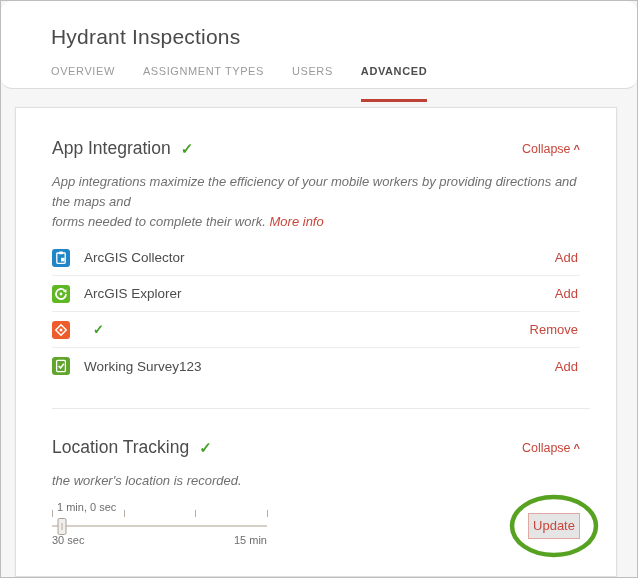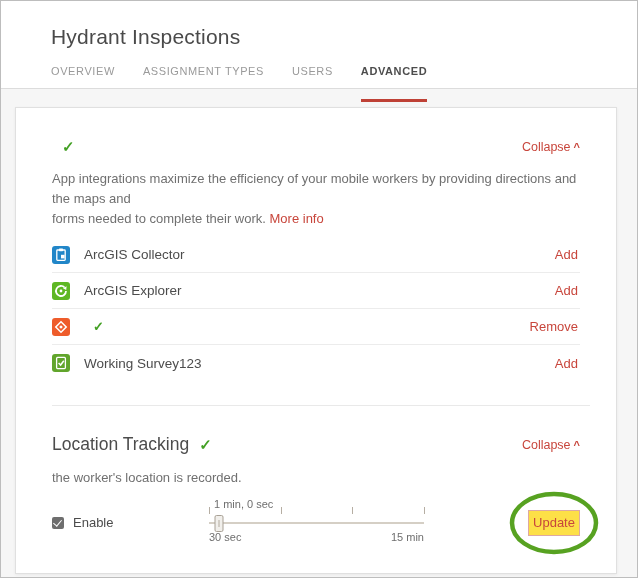--- a/index.html
+++ b/index.html
@@ -11,20 +11,21 @@
     border:1px solid #bdbdbd;
     overflow:hidden;
     position:relative;
   }
   
   .app-header {
     background:#fff;
     height:88px;
     border-bottom:1px solid #dcdcdc;
     padding:24px 0 0 50px;
+    border-radius:11px;
   }
   .page-title {
     font-size:21px;
     color:#4a4a4a;
     font-weight:500;
     letter-spacing:0.2px;
   }
   .tabs { display:flex; gap:28px; margin-top:16px; }
   .tab {
     font-size:11px;
@@ -71,20 +72,21 @@
     color:#c8463c;
     cursor:pointer;
     text-align:right;
   }
   .collapse-link .caret { font-size:11px; margin-left:3px; font-weight:bold; }
   .desc {
     font-size:13px;
     color:#707070;
     line-height:1.55;
     margin-top:13px;
+    font-style:italic;
   }
   .link-red { color:#c8463c; cursor:pointer; }
   
   .app-list { margin-top:8px; }
   .app-row {
     display:flex;
     align-items:center;
     height:36px;
     border-bottom:1px solid #ececec;
   }
@@ -194,21 +196,21 @@
   }
   
   .update-wrap {
     margin-left:auto;
     position:relative;
     width:52px;
     height:26px;
   }
   .update-button {
     width:52px; height:26px;
-    background:#fde047;
+    background:#e5e5e5;
     border:1px solid #ddA9a2;
     color:#c8463c;
     font-size:13px;
     font-family:"Liberation Sans", sans-serif;
     cursor:pointer;
     padding:0;
   }
   .annotation-ellipse {
     position:absolute;
     left:50%; top:50%;
@@ -228,20 +230,21 @@
     <div class="tab">USERS</div>
     <div class="tab active">ADVANCED</div>
   </div>
 </div>
 
 <div class="card">
 
   <div>
     <div class="section-head">
       <div class="section-title-wrap">
+        <h2 class="section-title">App Integration</h2>
         <span class="check">✓</span>
       </div>
       <span class="collapse-link"><span>Collapse</span><span class="caret">^</span></span>
     </div>
     <div class="desc">
       <div>App integrations maximize the efficiency of your mobile workers by providing directions and the maps and</div>
       <div><span>forms needed to complete their work.</span>&nbsp;<span class="link-red">More info</span></div>
     </div>
 
     <div class="app-list">
@@ -300,24 +303,20 @@
         <span class="check">✓</span>
       </div>
       <span class="collapse-link"><span>Collapse</span><span class="caret">^</span></span>
     </div>
     <div class="desc">
       <div>the worker's location is recorded.</div>
     </div>
 
     <div class="controls-row">
 
-      <div class="enable-group">
-        <span class="checkbox" role="checkbox" aria-checked="true"></span>
-        <span class="enable-label">Enable</span>
-      </div>
 
       <div class="slider-wrap">
         <span class="slider-value-label">1 min, 0 sec</span>
         <div class="slider-tick" style="left:0%;"></div>
         <div class="slider-tick" style="left:33.33%;"></div>
         <div class="slider-tick" style="left:66.66%;"></div>
         <div class="slider-tick" style="left:100%;"></div>
         <div class="slider-track"></div>
         <div class="slider-handle"></div>
         <span class="slider-min-label">30 sec</span>

